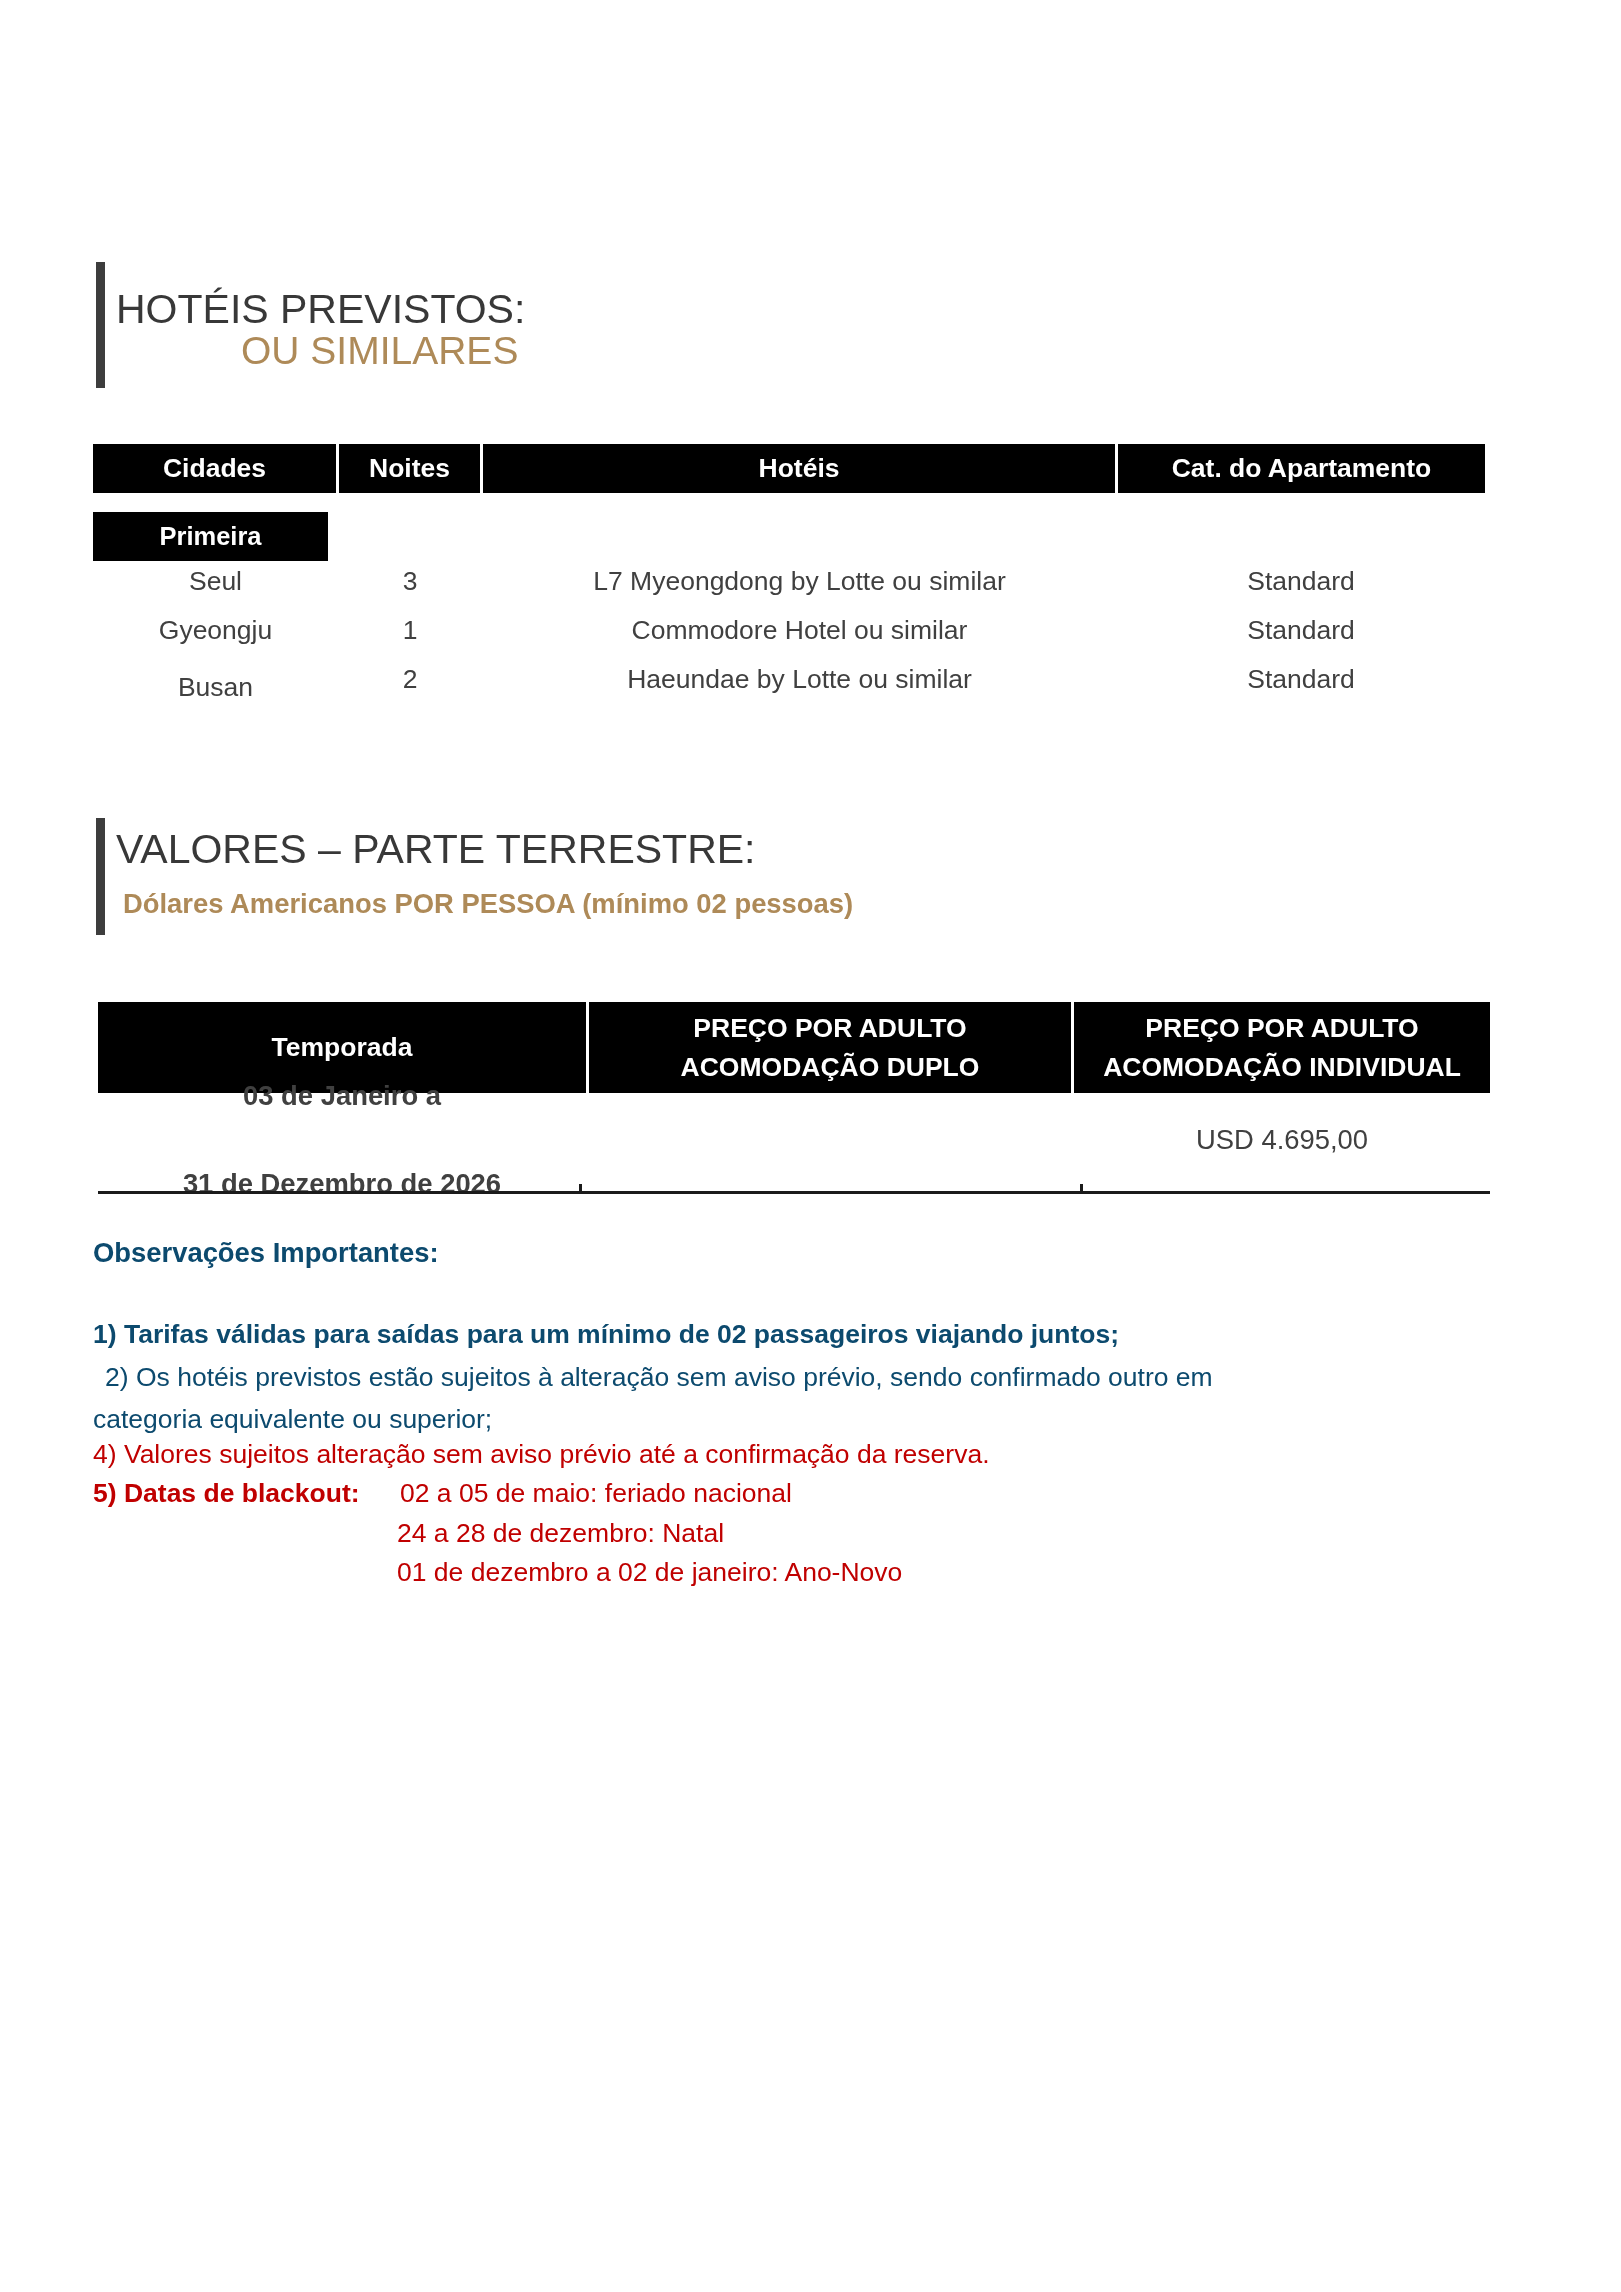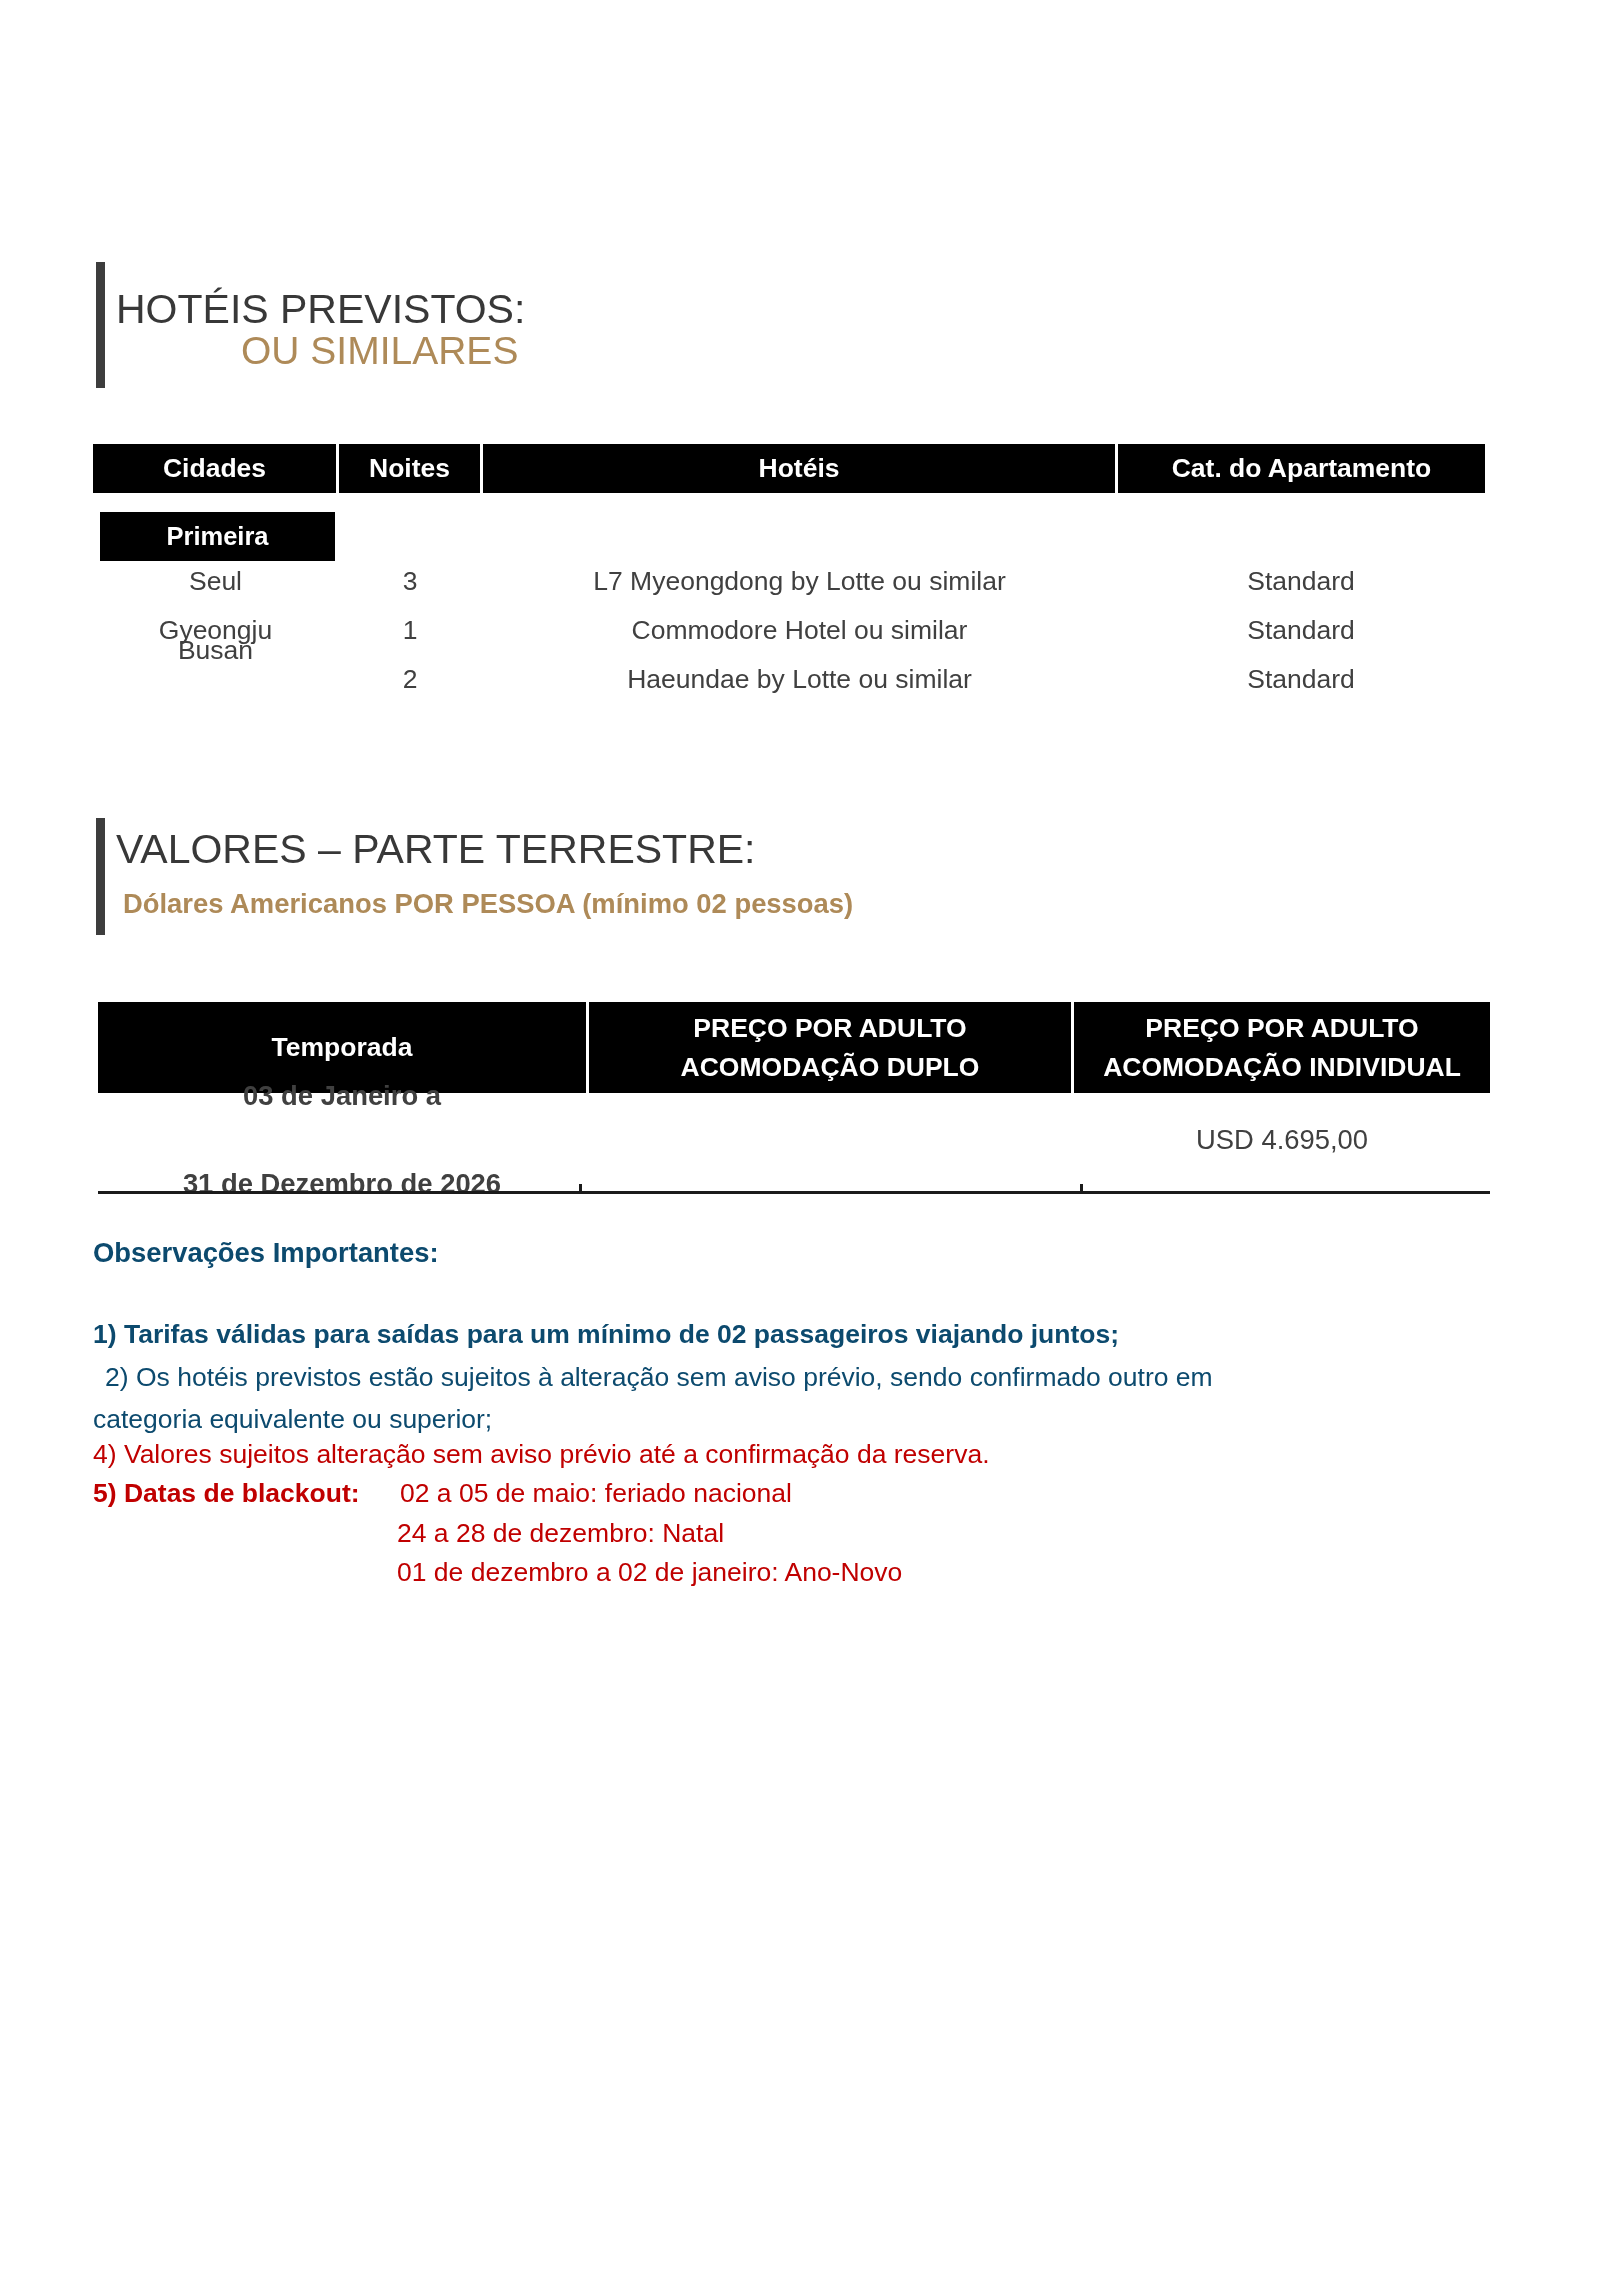--- a/index.html
+++ b/index.html
@@ -54,36 +54,36 @@
 
   <div class="vbar" style="left:96px; top:262px; height:126px;"></div>
   <div class="abs sec-title" style="left:116px; top:259px;margin-top:27px;">HOTÉIS PREVISTOS:</div>
   <div class="abs sec-sub-tan-big" style="left:241px; top:329px;">OU SIMILARES</div>
 
   <div class="hcell" style="left:93px;  top:444px; width:243px;">Cidades</div>
   <div class="hcell" style="left:339px; top:444px; width:141px;">Noites</div>
   <div class="hcell" style="left:483px; top:444px; width:632px;">Hotéis</div>
   <div class="hcell" style="left:1118px;top:444px; width:367px;">Cat. do Apartamento</div>
 
-  <div class="cat-band" style="left:100px; top:512px; width:235px;">Primeira</div>
+  <div class="cat-band" style="left:93px; top:512px; width:235px;">Primeira</div>
 
   <div>
     <div class="cell" style="left:93px;  top:557px; width:245px;">Seul</div>
     <div class="cell" style="left:338px; top:557px; width:144px;">3</div>
     <div class="cell" style="left:482px; top:557px; width:635px;">L7 Myeongdong by Lotte ou similar</div>
     <div class="cell" style="left:1117px;top:557px; width:368px;">Standard</div>
   </div>
   <div>
     <div class="cell" style="left:93px;  top:606px; width:245px;">Gyeongju</div>
     <div class="cell" style="left:338px; top:606px; width:144px;">1</div>
     <div class="cell" style="left:482px; top:606px; width:635px;">Commodore Hotel ou similar</div>
     <div class="cell" style="left:1117px;top:606px; width:368px;">Standard</div>
   </div>
   <div>
-    <div class="cell" style="left:93px;  top:626px; width:245px;text-align:right;">Busan</div>
+    <div class="cell" style="left:93px;  top:663px; width:245px;text-align:right;">Busan</div>
     <div class="cell" style="left:338px; top:655px; width:144px;">2</div>
     <div class="cell" style="left:482px; top:655px; width:635px;">Haeundae by Lotte ou similar</div>
     <div class="cell" style="left:1117px;top:655px; width:368px;">Standard</div>
   </div>
 
   <div class="vbar" style="left:96px; top:818px; height:117px;"></div>
   <div class="abs sec-title" style="left:116px; top:826px;">VALORES – PARTE TERRESTRE:</div>
   <div class="abs sec-sub-tan-bold" style="left:123px; top:888px;">Dólares Americanos POR PESSOA (mínimo 02 pessoas)</div>
 
   <div class="hcell2" style="left:98px; top:1002px; width:488px;">

